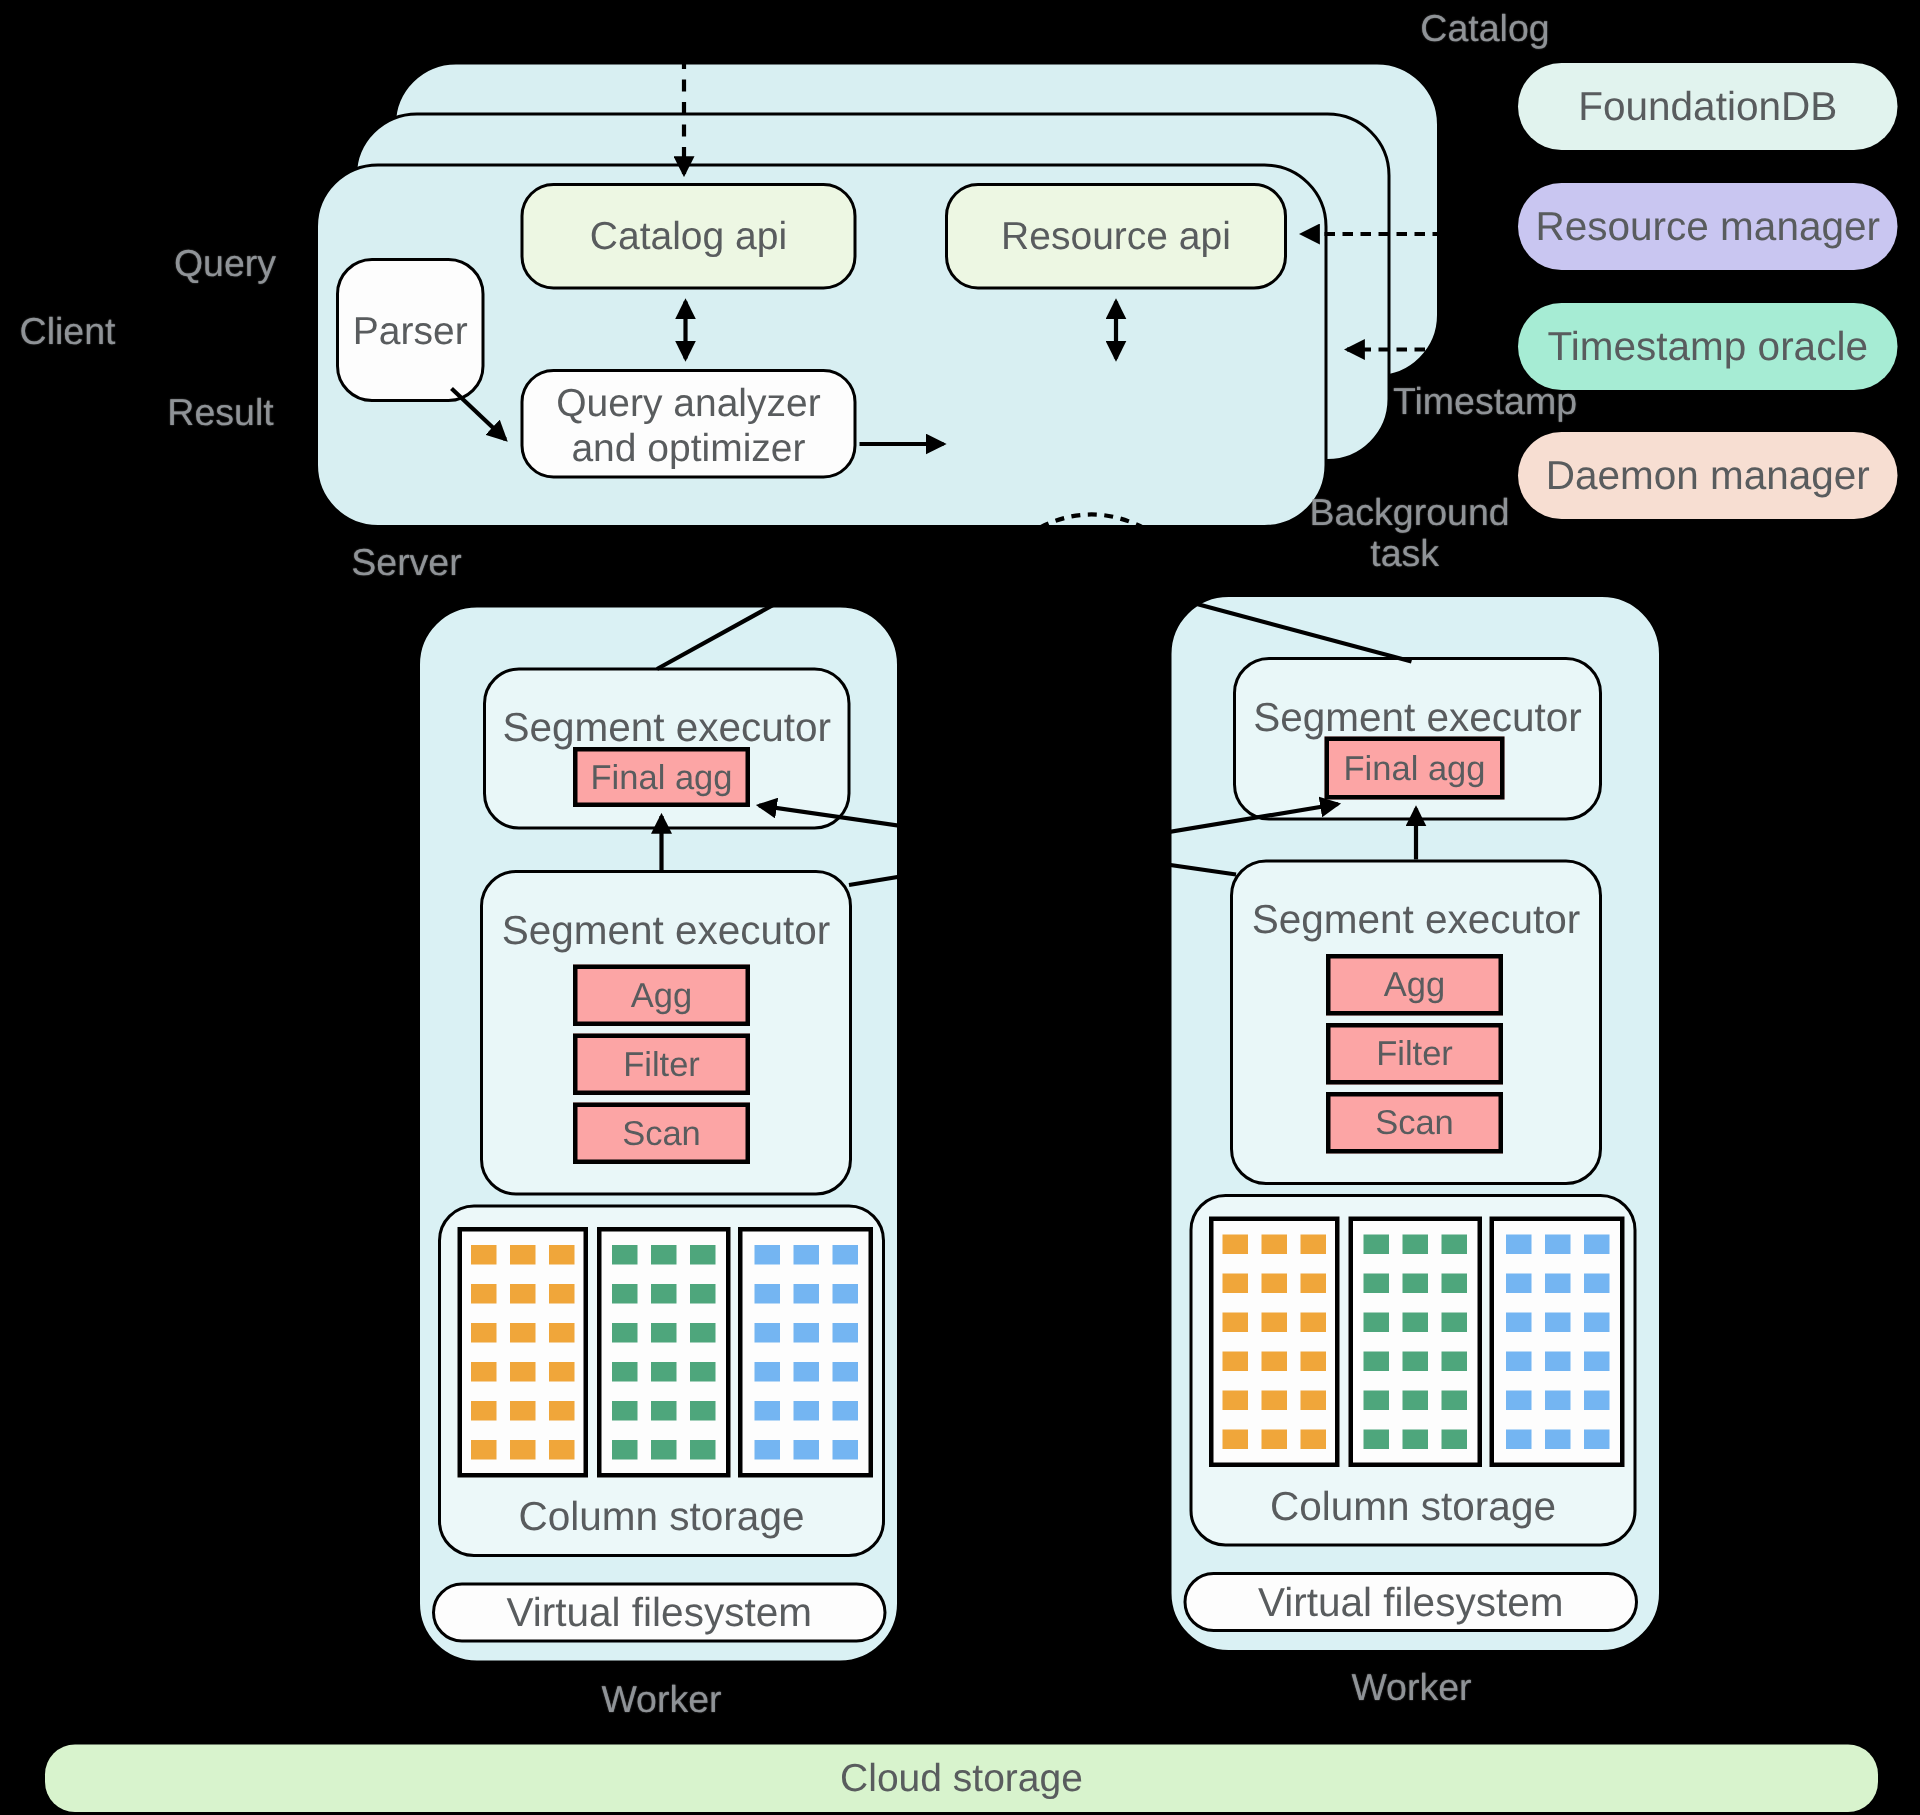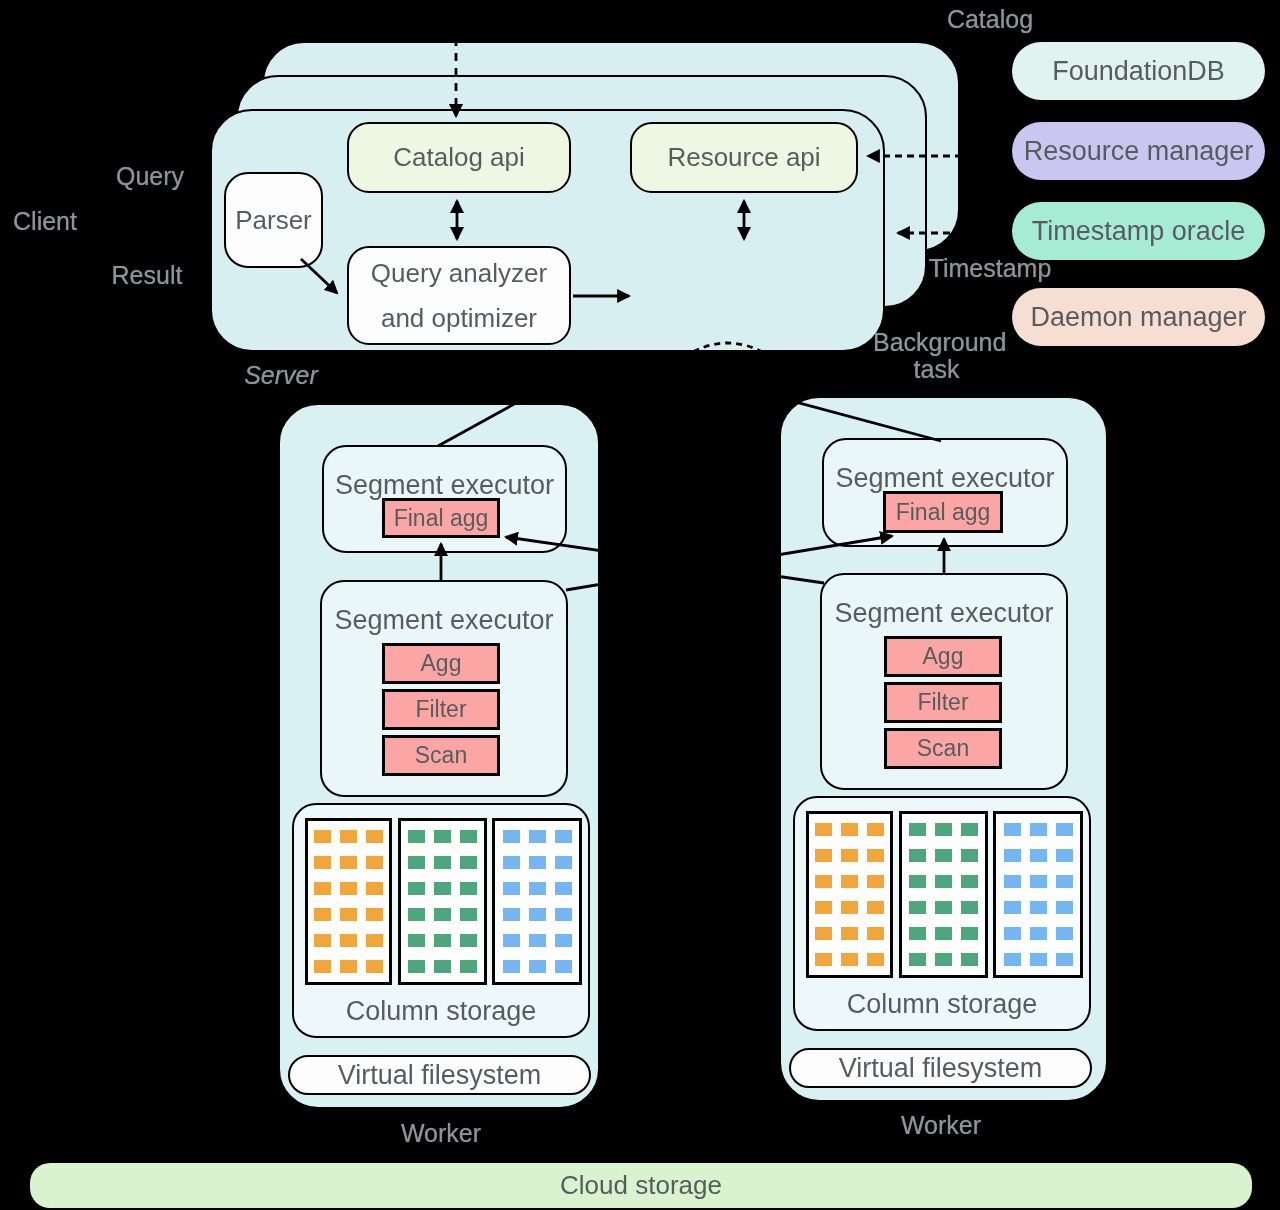--- a/index.html
+++ b/index.html
@@ -32,42 +32,42 @@
 
   <div class="box ctr f26 btxt" style="left:224px;top:172px;width:99px;height:96px;border-radius:24px;background:#fdfdfd;">
     <span>Parser</span>
   </div>
   <div class="box ctr f26 btxt" style="left:347px;top:122px;width:224px;height:71px;border-radius:22px;background:#edf7e3;">
     <span>Catalog api</span>
   </div>
   <div class="box ctr f26 btxt" style="left:630px;top:122px;width:228px;height:71px;border-radius:22px;background:#edf7e3;">
     <span>Resource api</span>
   </div>
-  <div class="box ctr f26 btxt" style="left:347px;top:246px;width:224px;height:99px;border-radius:22px;background:#fdfdfd;line-height:45px;">
+  <div class="box ctr f26 btxt" style="left:347px;top:246px;width:224px;height:73px;border-radius:22px;background:#fdfdfd;line-height:30px;">
     <span style="width:190px;">Query analyzer and optimizer</span>
   </div>
 
   <div class="pill" style="left: 1012px; top: 42px; width: 253px; height: 58px; background: rgb(225, 243, 238);">
     <span>FoundationDB</span>
   </div>
   <div class="pill" style="left: 1012px; top: 122px; width: 253px; height: 58px; background: rgb(201, 198, 241);">
     <span>Resource manager</span>
   </div>
   <div class="pill" style="left: 1012px; top: 202px; width: 253px; height: 58px; background: rgb(166, 236, 212);">
     <span>Timestamp oracle</span>
   </div>
   <div class="pill" style="left: 1012px; top: 288px; width: 253px; height: 58px; background: rgb(247, 222, 210);">
     <span>Daemon manager</span>
   </div>
 
   <div class="olbl f25" style="left:928px;top:5px;width:124px;">Catalog</div>
   <div class="olbl f25" style="left:100px;top:162px;width:100px;">Query</div>
   <div class="olbl f25" style="left:5px;top:207px;width:80px;">Client</div>
   <div class="olbl f25" style="left:97px;top:261px;width:100px;">Result</div>
-  <div class="olbl f25" style="left:231px;top:361px;width:100px;font-style:italic;">Server</div>
+  <div class="olbl f25" style="left:221px;top:361px;width:100px;">Server</div>
   <div class="olbl f25" style="left:925px;top:254px;width:130px;">Timestamp</div>
   <div class="olbl f25" style="left:873px;top:329px;width:127px;line-height:27px;">Background task</div>
   <div class="olbl f25" style="left:391px;top:1119px;width:100px;">Worker</div>
   <div class="olbl f25" style="left:891px;top:1111px;width:100px;">Worker</div>
 
   <div class="box" style="left:278px;top:403px;width:322px;height:706px;border-radius:40px;background:#daf1f4;"></div>
   <div class="box toplab f27 btxt" style="left:322px;top:445px;width:245px;height:108px;border-radius:24px;background:#e9f7f8;">
     <span>Segment executor</span>
   </div>
   <div class="box smallrect ctr f23 btxt" style="left:382px;top:498px;width:118px;height:40px;">

